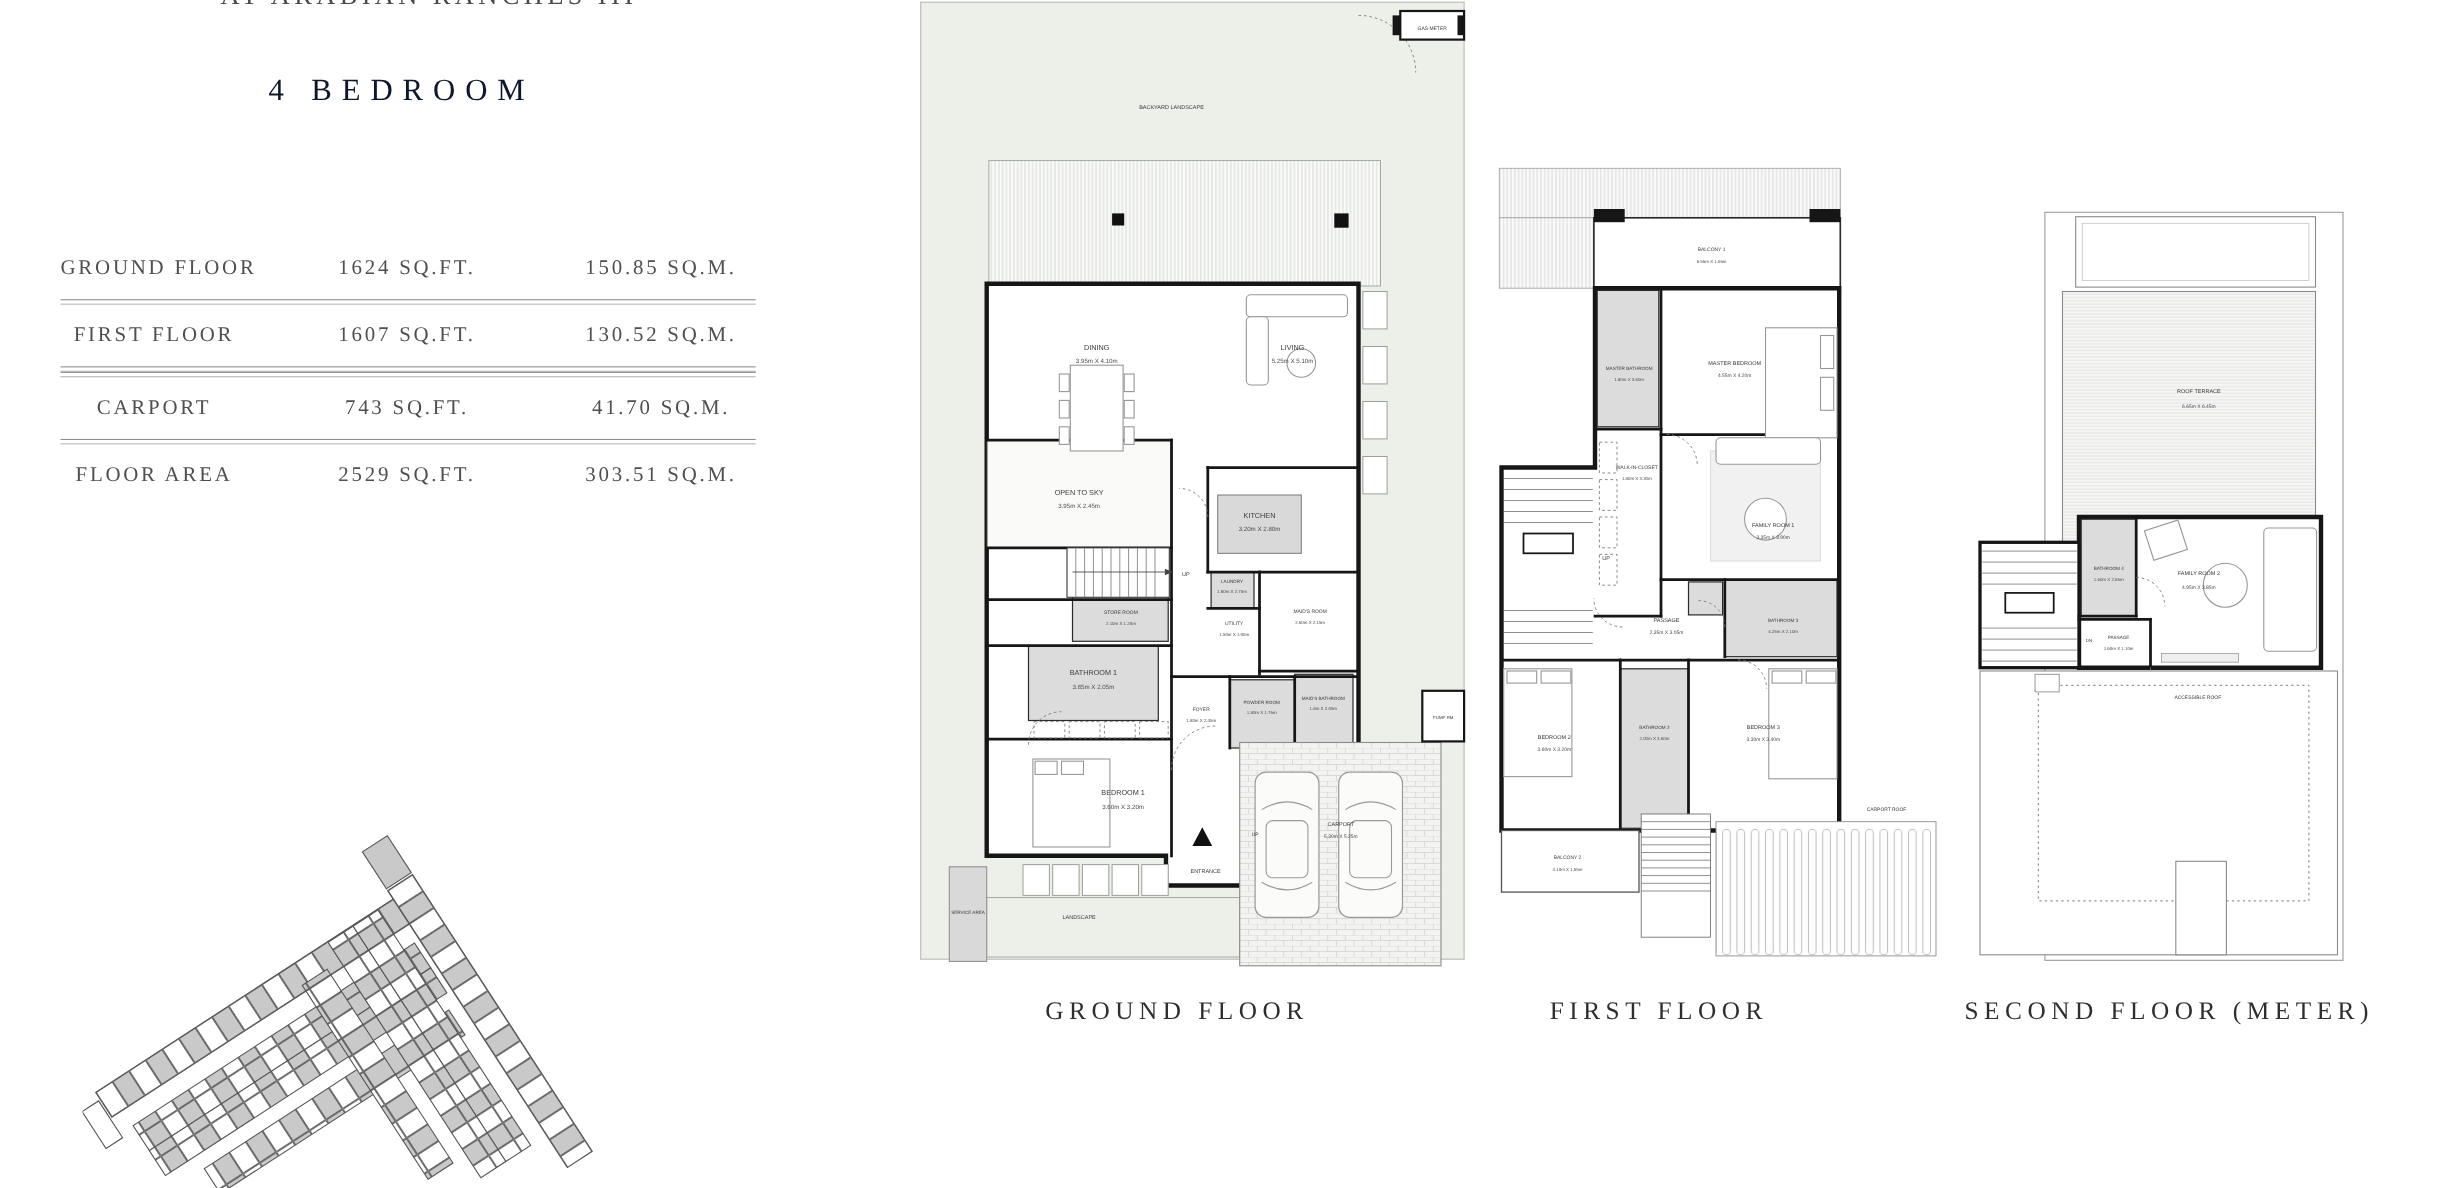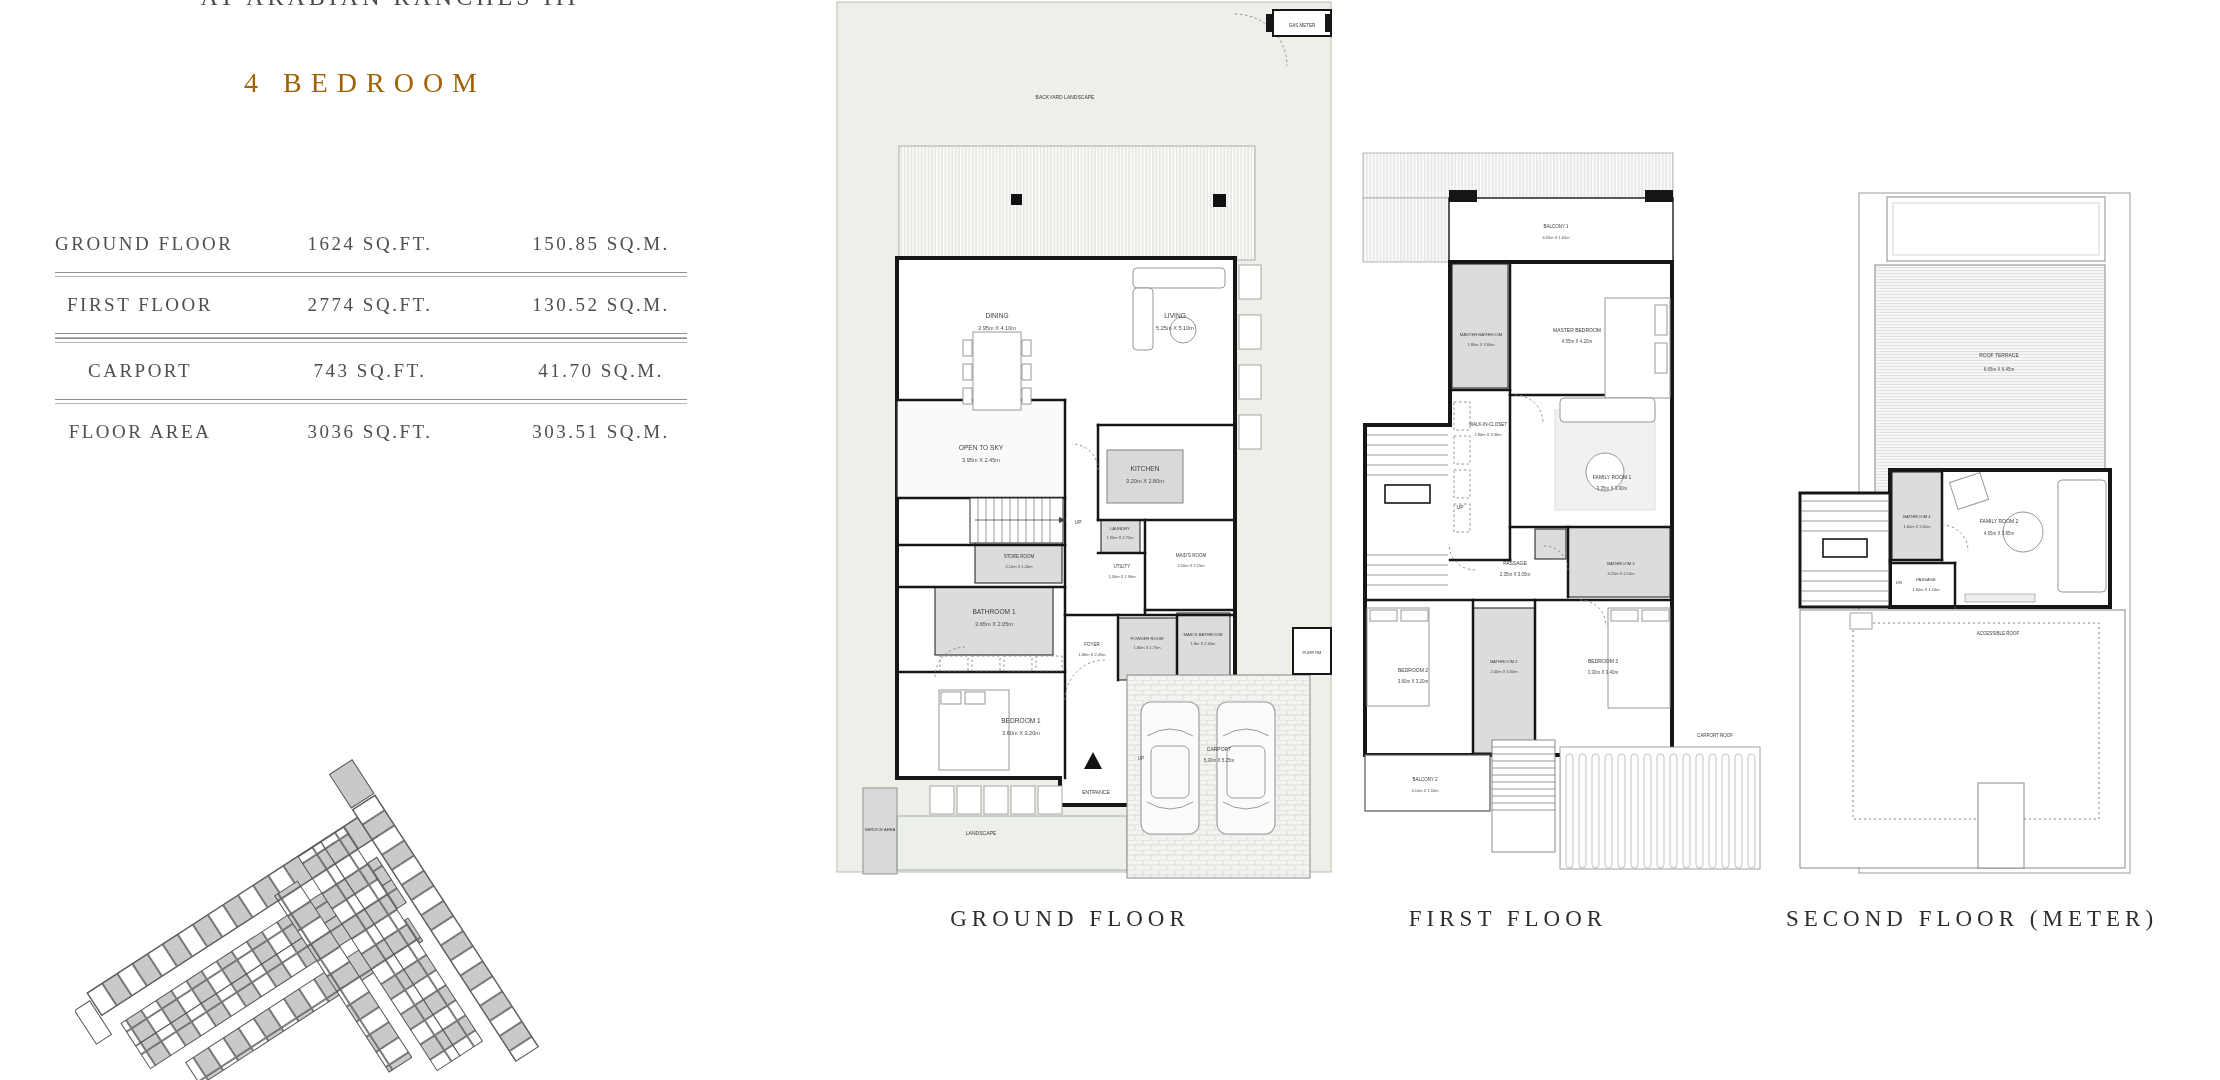--- a/index.html
+++ b/index.html
@@ -3,21 +3,21 @@
 <meta charset="utf-8">
 <style>
   html,body{margin:0;padding:0;background:#ffffff;}
   body{width:2220px;height:1080px;position:relative;overflow:hidden;
        font-family:"Liberation Serif", serif;color:#3d3d3d;}
   .abs{position:absolute;}
   
   .dev-line{left:165px;top:-16px;width:450px;text-align:center;
             font-size:24px;letter-spacing:4px;color:#4a4a4a;}
   .title{left:150px;top:58px;width:430px;text-align:center;
-         font-size:28px;letter-spacing:9px;color:#a16207;line-height:50px;}
+         font-size:28px;letter-spacing:9px;color:#0f172a;line-height:50px;}
   .area-table{left:55px;top:216px;width:632px;}
   .arearow{display:grid;grid-template-columns:170px 290px 172px;height:56px;align-items:center;}
   .arearow span{text-align:center;font-size:19px;letter-spacing:2.5px;color:#4f4f4f;white-space:nowrap;}
   .tdivider{height:3px;border-top:1px solid #8f8f8f;border-bottom:1px solid #b5b5b5;}
   
   .caption{top:906px;text-align:center;font-size:23px;letter-spacing:5px;color:#2e2e2e;white-space:nowrap;}
   
   svg{display:block;}
   .rn{font-family:"Liberation Sans",sans-serif;font-size:6.6px;fill:#3a3a3a;text-anchor:middle;}
   .rd{font-family:"Liberation Sans",sans-serif;font-size:5.6px;fill:#4a4a4a;text-anchor:middle;}
@@ -40,34 +40,34 @@
 
 <div class="abs area-table">
   <div class="arearow">
     <span>GROUND FLOOR</span>
     <span>1624 SQ.FT.</span>
     <span>150.85 SQ.M.</span>
   </div>
   <div class="tdivider"></div>
   <div class="arearow">
     <span>FIRST FLOOR</span>
-    <span>2774 SQ.FT.</span>
+    <span>1607 SQ.FT.</span>
     <span>130.52 SQ.M.</span>
   </div>
   <div class="tdivider"></div>
   <div class="tdivider"></div>
   <div class="arearow">
     <span>CARPORT</span>
     <span>743 SQ.FT.</span>
     <span>41.70 SQ.M.</span>
   </div>
   <div class="tdivider"></div>
   <div class="arearow">
     <span>FLOOR AREA</span>
-    <span>3036 SQ.FT.</span>
+    <span>2529 SQ.FT.</span>
     <span>303.51 SQ.M.</span>
   </div>
 </div>
 
 <svg class="abs" style="left:835px;top:0;" width="510" height="910" viewBox="0 0 510 910">
   <defs>
     <pattern id="gf-hv" width="3.4" height="10" patternUnits="userSpaceOnUse">
       <rect width="3.4" height="10" fill="#fafbf9"></rect>
       <line x1="1.7" y1="0" x2="1.7" y2="10" stroke="#c6cbc4" stroke-width="0.7"></line>
     </pattern>

